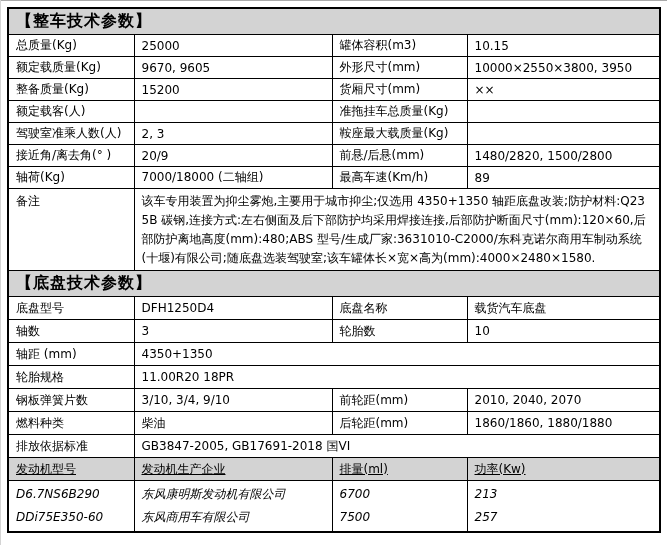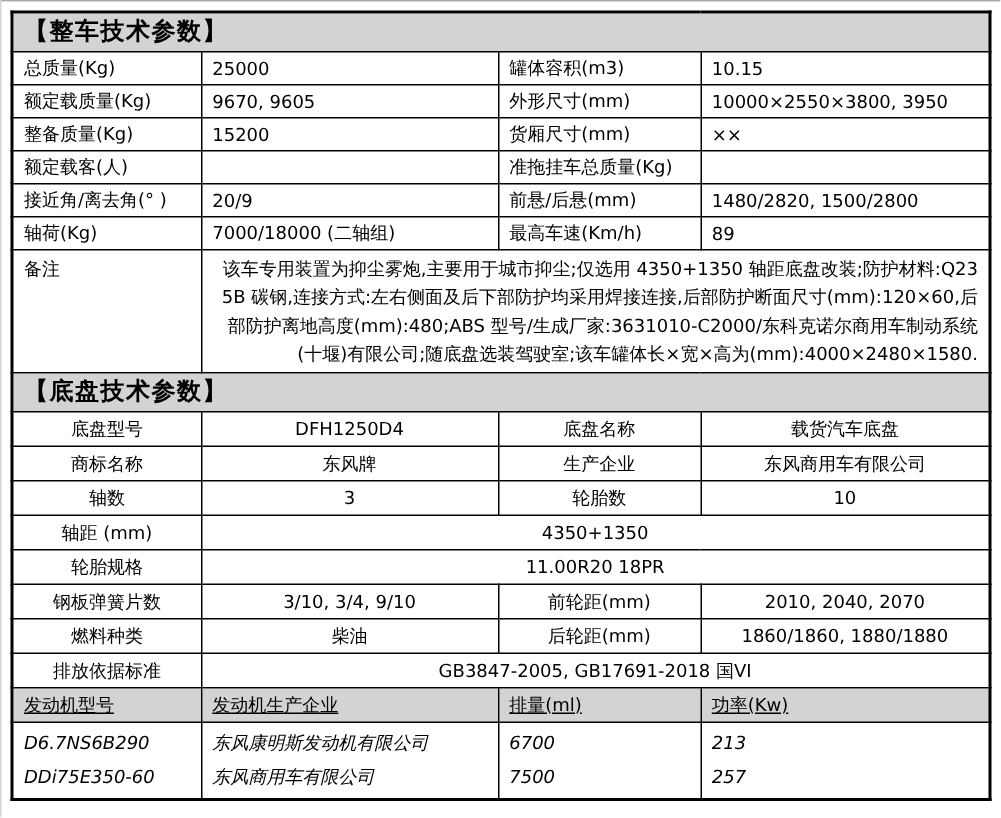--- a/index.html
+++ b/index.html
@@ -30,32 +30,31 @@
     white-space: nowrap;
     overflow: hidden;
   }
   td.section {
     background: #d3d3d3;
     font-weight: bold;
     font-size: 16px;
     height: 22px;
     letter-spacing: 1px;
   }
-  tr.r23 td { height: 23px; text-align: center; }
+  tr.r23 td { height: 23px; }
   td.lbl { }
   td.val { }
   td.top { vertical-align: top; padding-top: 4px; }
   td.remark-cell {
     white-space: normal;
     height: 78px;
     line-height: 19px;
     vertical-align: top;
     padding-top: 3px;
     word-break: break-all;
-    text-align: right;
   }
   td.ehead { background: #d3d3d3; height: 23px; text-decoration: underline; }
   td.engine-cell {
     height: 46px;
     vertical-align: top;
     padding-top: 2px;
   }
   .eline { height: 23px; line-height: 23px; font-style: italic; }
 </style>
 </head>
@@ -96,20 +95,26 @@
       <td class="lbl">货厢尺寸(mm)</td>
       <td class="val">××</td>
     </tr>
     <tr>
       <td class="lbl">额定载客(人)</td>
       <td class="val"></td>
       <td class="lbl">准拖挂车总质量(Kg)</td>
       <td class="val"></td>
     </tr>
     <tr>
+      <td class="lbl">驾驶室准乘人数(人)</td>
+      <td class="val">2, 3</td>
+      <td class="lbl">鞍座最大载质量(Kg)</td>
+      <td class="val"></td>
+    </tr>
+    <tr>
       <td class="lbl">接近角/离去角(° )</td>
       <td class="val">20/9</td>
       <td class="lbl">前悬/后悬(mm)</td>
       <td class="val">1480/2820, 1500/2800</td>
     </tr>
     <tr>
       <td class="lbl">轴荷(Kg)</td>
       <td class="val">7000/18000 (二轴组)</td>
       <td class="lbl">最高车速(Km/h)</td>
       <td class="val">89</td>
@@ -122,26 +127,20 @@
 
     <tr>
       <td colspan="4" class="section">【底盘技术参数】</td>
     </tr>
 
     <tr class="r23">
       <td class="lbl">底盘型号</td>
       <td class="val">DFH1250D4</td>
       <td class="lbl">底盘名称</td>
       <td class="val">载货汽车底盘</td>
-    </tr>
-    <tr class="r23">
-      <td class="lbl">商标名称</td>
-      <td class="val">东风牌</td>
-      <td class="lbl">生产企业</td>
-      <td class="val">东风商用车有限公司</td>
     </tr>
     <tr class="r23">
       <td class="lbl">轴数</td>
       <td class="val">3</td>
       <td class="lbl">轮胎数</td>
       <td class="val">10</td>
     </tr>
     <tr class="r23">
       <td class="lbl">轴距 (mm)</td>
       <td class="val" colspan="3">4350+1350</td>

